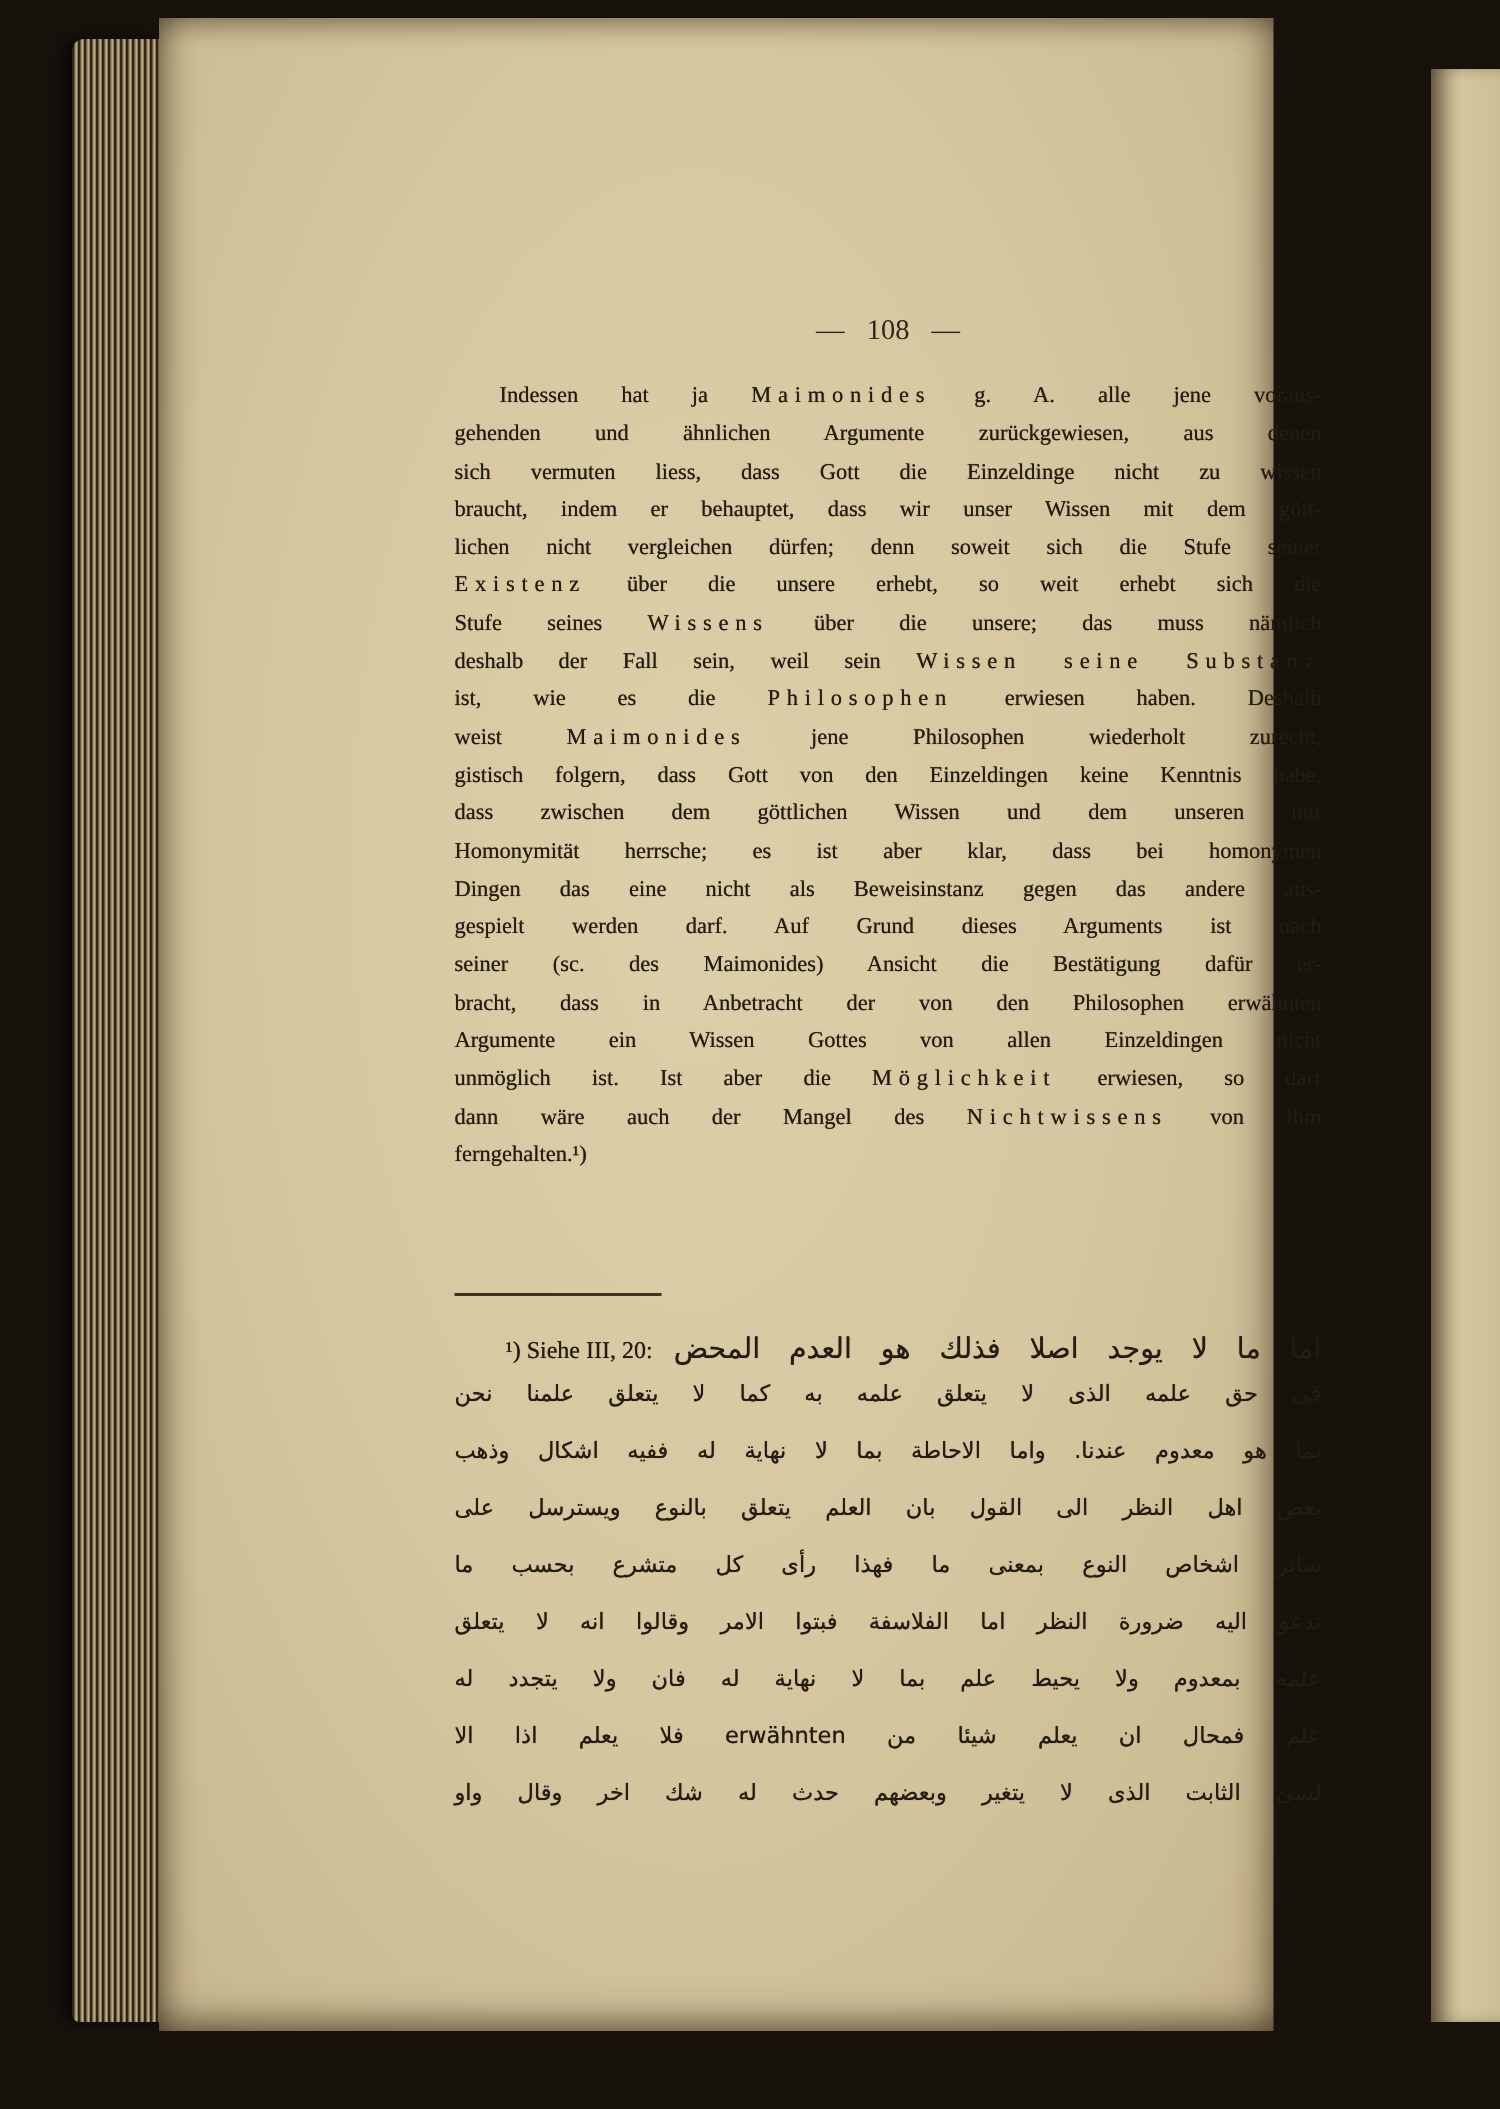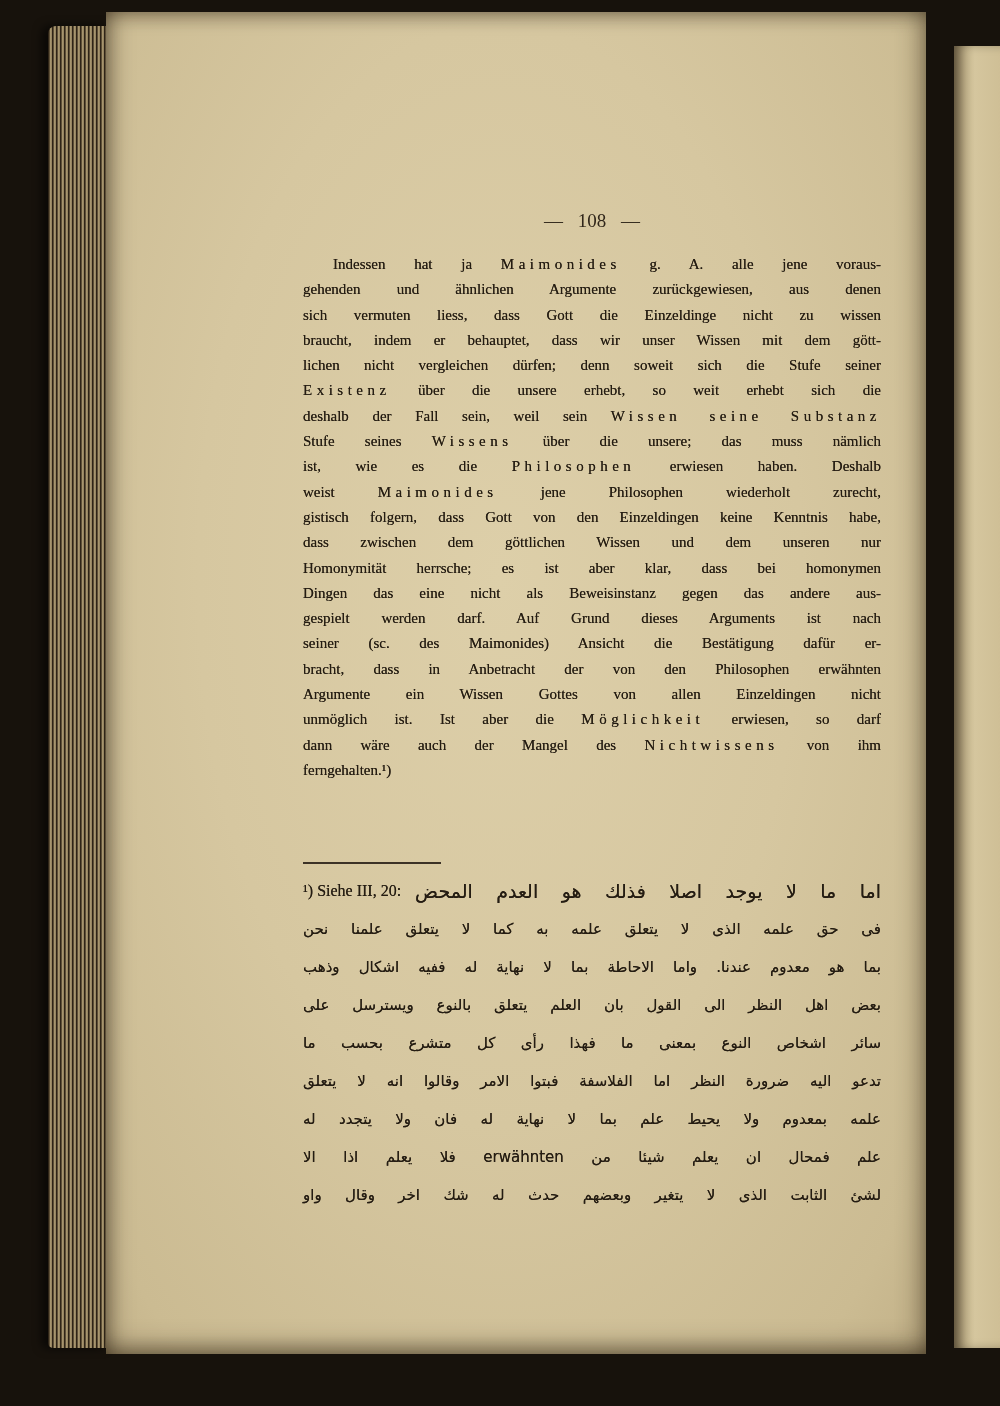--- a/index.html
+++ b/index.html
@@ -11,21 +11,21 @@
   
   .book-edges{
     position:absolute;left:48px;top:26px;width:62px;height:1322px;
     background:repeating-linear-gradient(90deg,
       #2e2417 0px,#2e2417 1px,#8d7b57 2px,#c0ae84 3px,#6d5c3e 4px);
     border-top-left-radius:8px;border-bottom-left-radius:5px;
     box-shadow:-6px 0 10px rgba(0,0,0,.6);
   }
   
   .page{
-    position:absolute;left:106px;top:12px;width:820px;height:1342px;
+    position:absolute;left:106px;top:12px;width:743px;height:1342px;
     background:radial-gradient(ellipse at 48% 42%,
       #ddcfa9 0%, #d6c7a0 50%, #cbbb92 88%, #c2b188 100%);
     box-shadow:
       inset 14px 0 22px -10px rgba(40,28,14,.5),
       inset -14px 0 26px -10px rgba(40,28,14,.45),
       inset 0 14px 20px -12px rgba(40,28,14,.4),
       inset 0 -18px 24px -12px rgba(40,28,14,.5);
     text-decoration: underline;
   }
   
@@ -48,21 +48,21 @@
   .tline.lastline{text-align-last:left;}
   .sperr{letter-spacing:.3em;}
   .fn-rule{
     position:absolute;left:197px;top:850px;width:138px;height:2px;
     background:#3c3226;
   }
   .footnote{
     position:absolute;left:197px;top:860px;width:578px;color:#241c12;
     text-shadow:0 0 .5px rgba(36,28,18,.85);
   }
-  .fn-first{display:flex;align-items:center;height:38px;}
+  .fn-first{display:flex;align-items:flex-end;height:38px;margin-left:34px;}
   .fn-marker{font-size:16px;white-space:nowrap;}
   .fn-first-arabic{
     flex:1;margin-left:14px;direction:rtl;
     font-family:"DejaVu Sans",sans-serif;font-size:19px;
     text-align:justify;text-align-last:justify;
   }
   .arabic-lines{
     direction:rtl;font-family:"DejaVu Sans",sans-serif;
     font-size:15px;line-height:38px;
   }
@@ -76,22 +76,22 @@
 <div class="page">
   <div class="page-number">— 108 —</div>
 
   <div class="body-text">
       <div class="tline indent"><span>Indessen hat ja </span><span class="sperr">Maimonides</span><span> g. A. alle jene voraus-</span></div>
       <div class="tline"><span>gehenden und ähnlichen Argumente zurückgewiesen, aus denen</span></div>
       <div class="tline"><span>sich vermuten liess, dass Gott die Einzeldinge nicht zu wissen</span></div>
       <div class="tline"><span>braucht, indem er behauptet, dass wir unser Wissen mit dem gött-</span></div>
       <div class="tline"><span>lichen nicht vergleichen dürfen; denn soweit sich die Stufe seiner</span></div>
       <div class="tline"><span class="sperr">Existenz</span><span> über die unsere erhebt, so weit erhebt sich die</span></div>
+      <div class="tline"><span>Stufe seines </span><span class="sperr">Wissens</span><span> über die unsere; das muss nämlich</span></div>
       <div class="tline"><span>deshalb der Fall sein, weil sein </span><span class="sperr">Wissen seine Substanz</span></div>
-      <div class="tline"><span>Stufe seines </span><span class="sperr">Wissens</span><span> über die unsere; das muss nämlich</span></div>
       <div class="tline"><span>ist, wie es die </span><span class="sperr">Philosophen</span><span> erwiesen haben. Deshalb</span></div>
       <div class="tline"><span>weist </span><span class="sperr">Maimonides</span><span> jene Philosophen wiederholt zurecht,</span></div>
       <div class="tline"><span>gistisch folgern, dass Gott von den Einzeldingen keine Kenntnis habe,</span></div>
       <div class="tline"><span>dass zwischen dem göttlichen Wissen und dem unseren nur</span></div>
       <div class="tline"><span>Homonymität herrsche; es ist aber klar, dass bei homonymen</span></div>
       <div class="tline"><span>Dingen das eine nicht als Beweisinstanz gegen das andere aus-</span></div>
       <div class="tline"><span>gespielt werden darf. Auf Grund dieses Arguments ist nach</span></div>
       <div class="tline"><span>seiner (sc. des Maimonides) Ansicht die Bestätigung dafür er-</span></div>
       <div class="tline"><span>bracht, dass in Anbetracht der von den Philosophen erwähnten</span></div>
       <div class="tline"><span>Argumente ein Wissen Gottes von allen Einzeldingen nicht</span></div>

